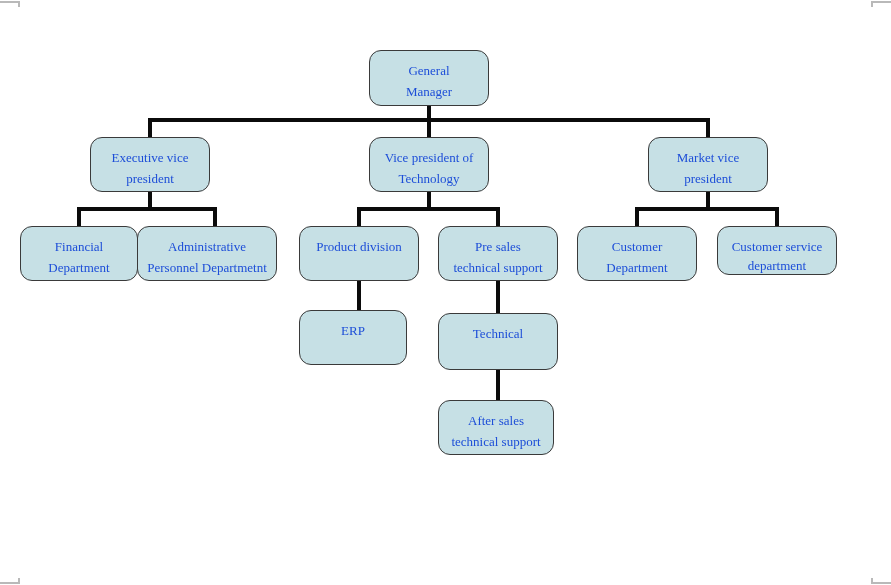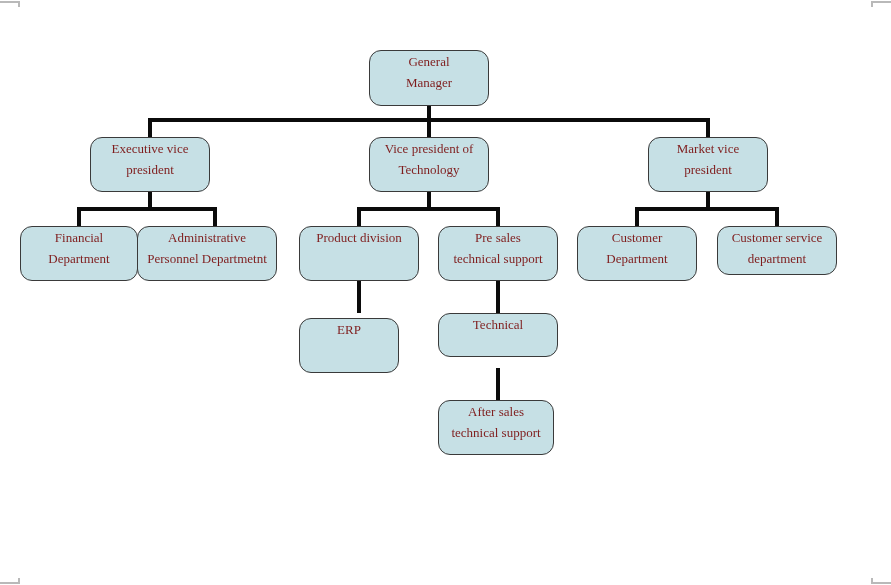--- a/index.html
+++ b/index.html
@@ -14,23 +14,24 @@
   }
   .node {
     position: absolute;
     box-sizing: border-box;
     background: var(--node-fill, #c6e0e5);
     border: 1.5px solid var(--node-border, #3a3a3a);
     border-radius: 12px;
     display: flex;
     flex-direction: column;
     align-items: center;
+    padding-top: 9px;
     font-size: 13px;
     line-height: 21px;
-    color: #7f1d1d;
+    color: #1d4ed8;
     text-align: center;
   }
   .nl { display: block; width: 100%; white-space: nowrap; overflow: hidden; }
   .hline, .vline {
     position: absolute;
     background: var(--connector, #0b0b0b);
   }
   .hline { height: 4px; }
   .vline { width: 4px; }
   .cmark {
@@ -122,26 +123,26 @@
   <div class="node" style="left:577px;top:226px;width:120px;height:55px">
     <span class="nl">Customer</span>
     <span class="nl">Department</span>
   </div>
 
   <div class="node" style="left:717px;top:226px;width:120px;height:49px">
     <span class="nl">Customer service</span>
     <span class="nl">department</span>
   </div>
 
-  <div class="node" style="left:299px;top:318px;width:100px;height:55px">
+  <div class="node" style="left:299px;top:310px;width:108px;height:55px">
     <span class="nl">ERP</span>
     <span class="nl"></span>
   </div>
 
-  <div class="node" style="left:438px;top:313px;width:120px;height:44px">
+  <div class="node" style="left:438px;top:313px;width:120px;height:57px">
     <span class="nl">Technical</span>
   </div>
 
   <div class="node" style="left:438px;top:400px;width:116px;height:55px">
     <span class="nl">After sales</span>
     <span class="nl">technical support</span>
   </div>
 
 </div>
 

